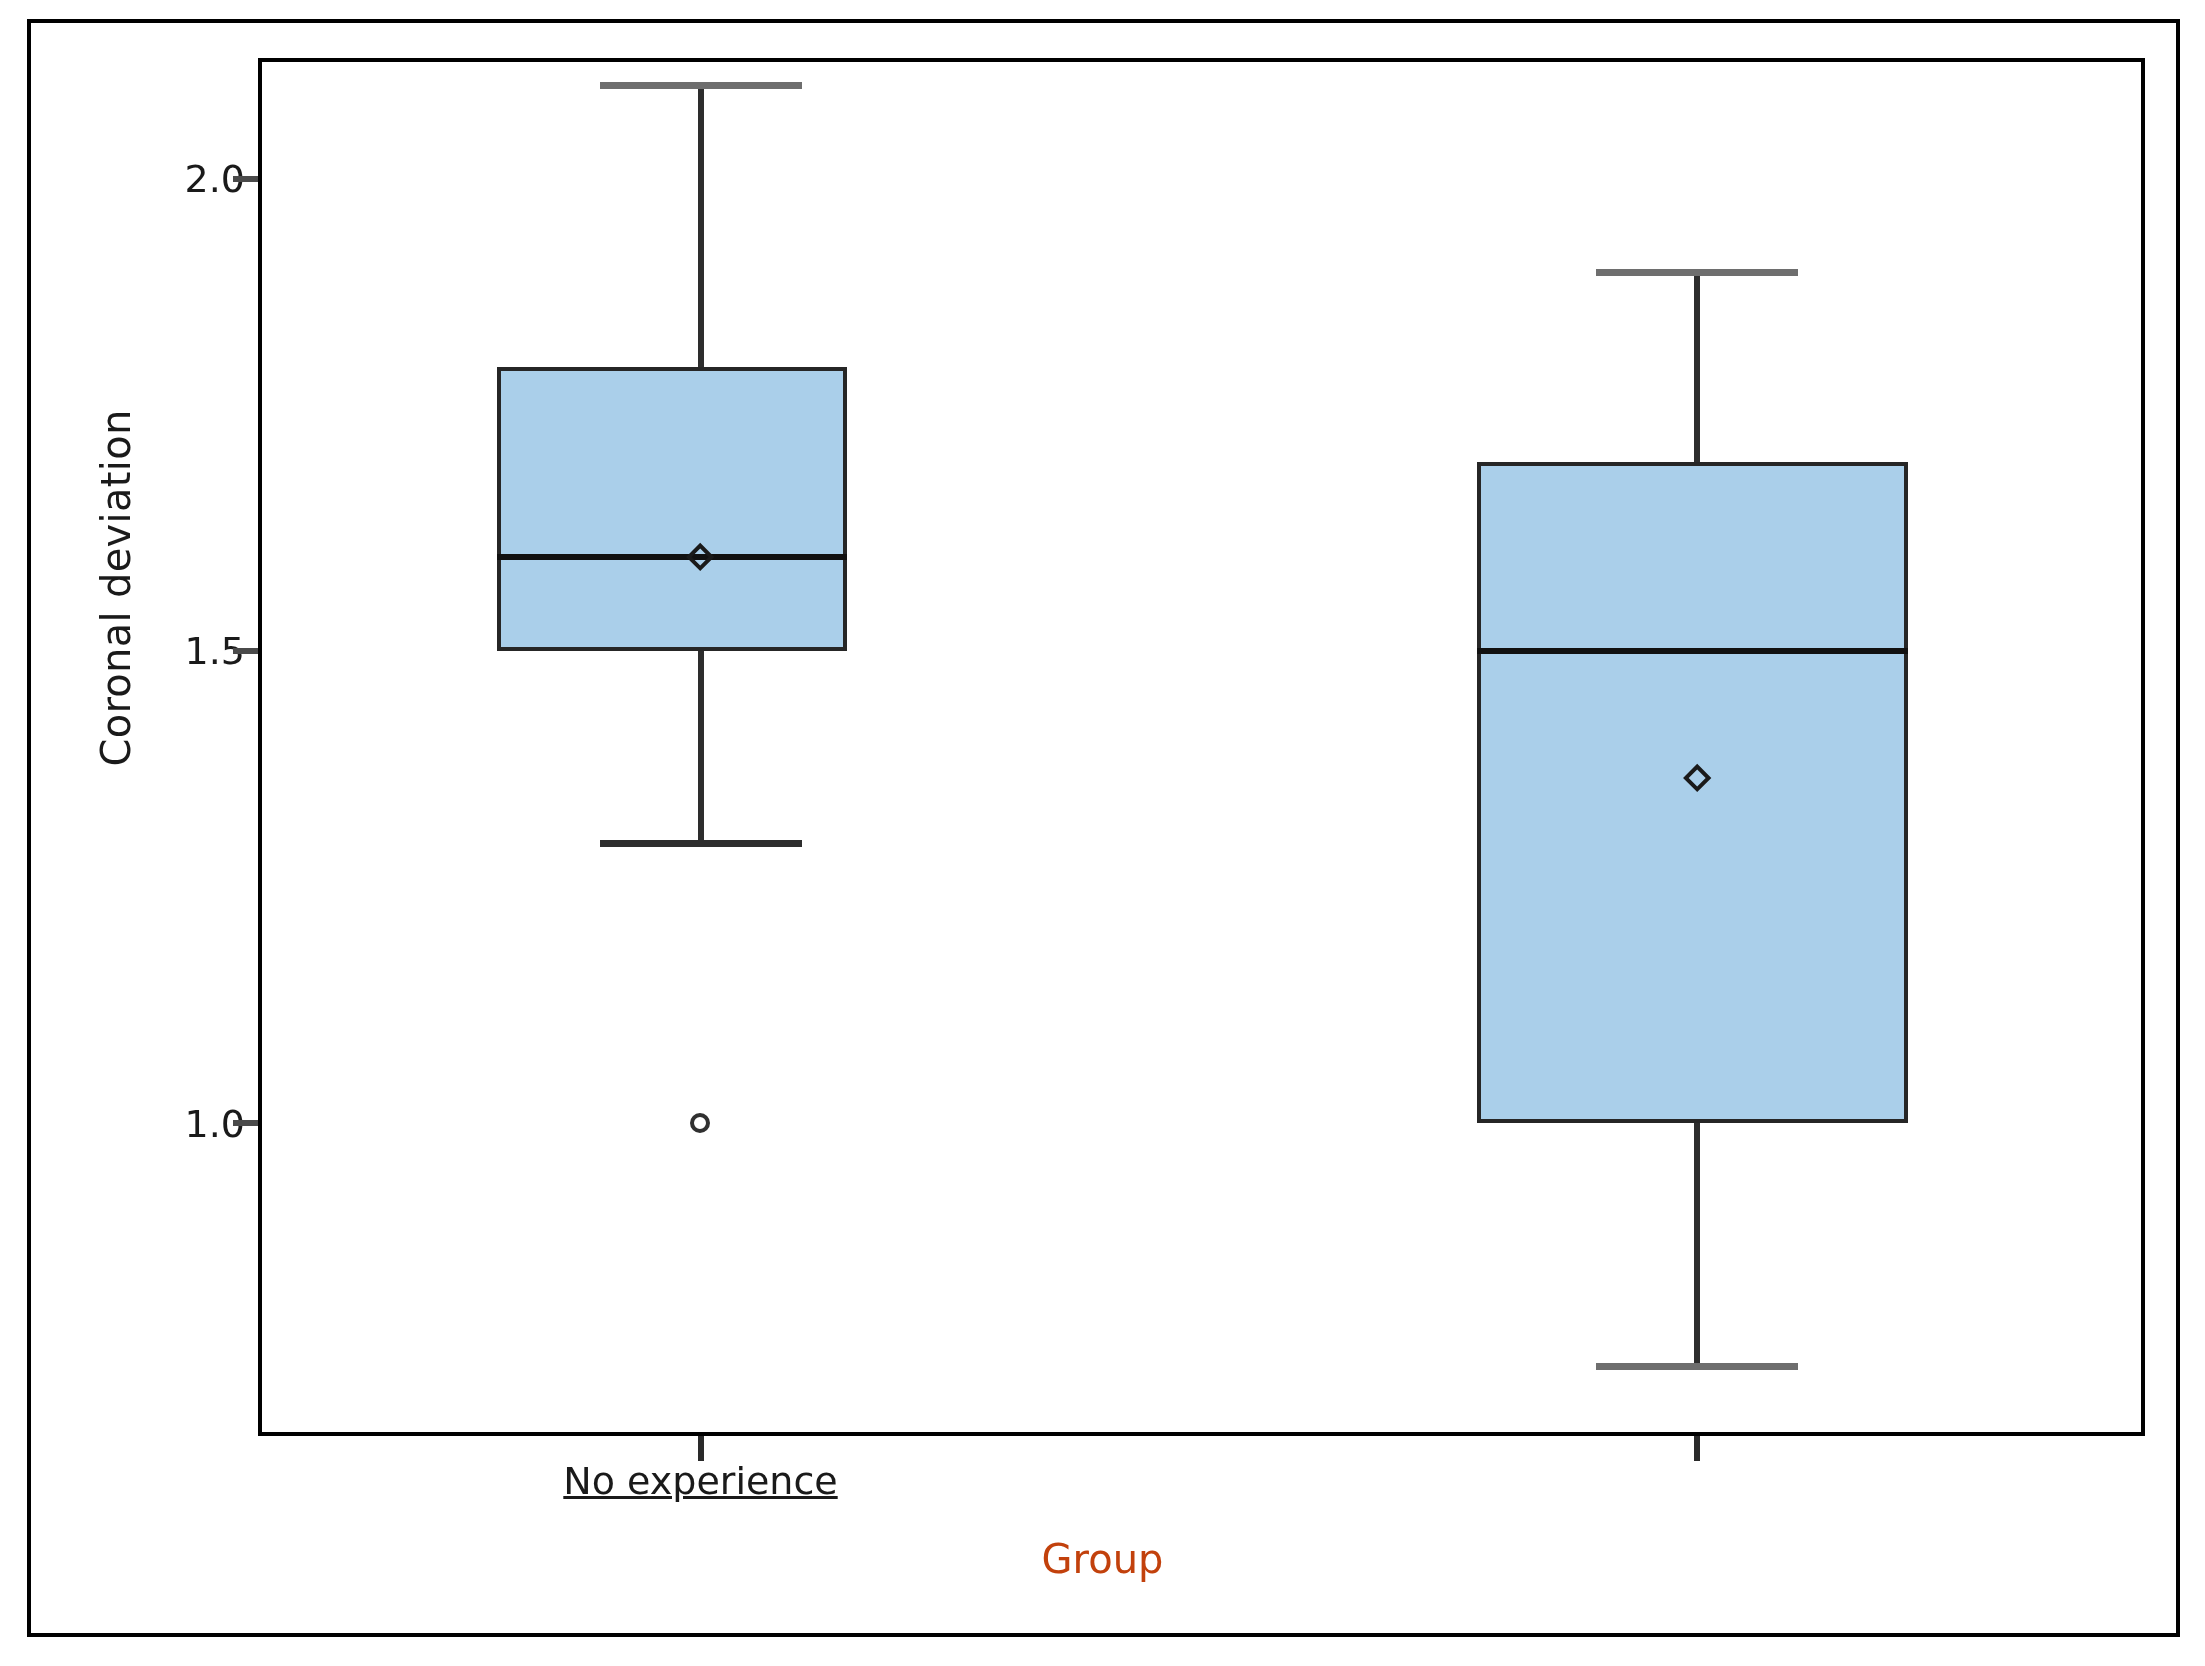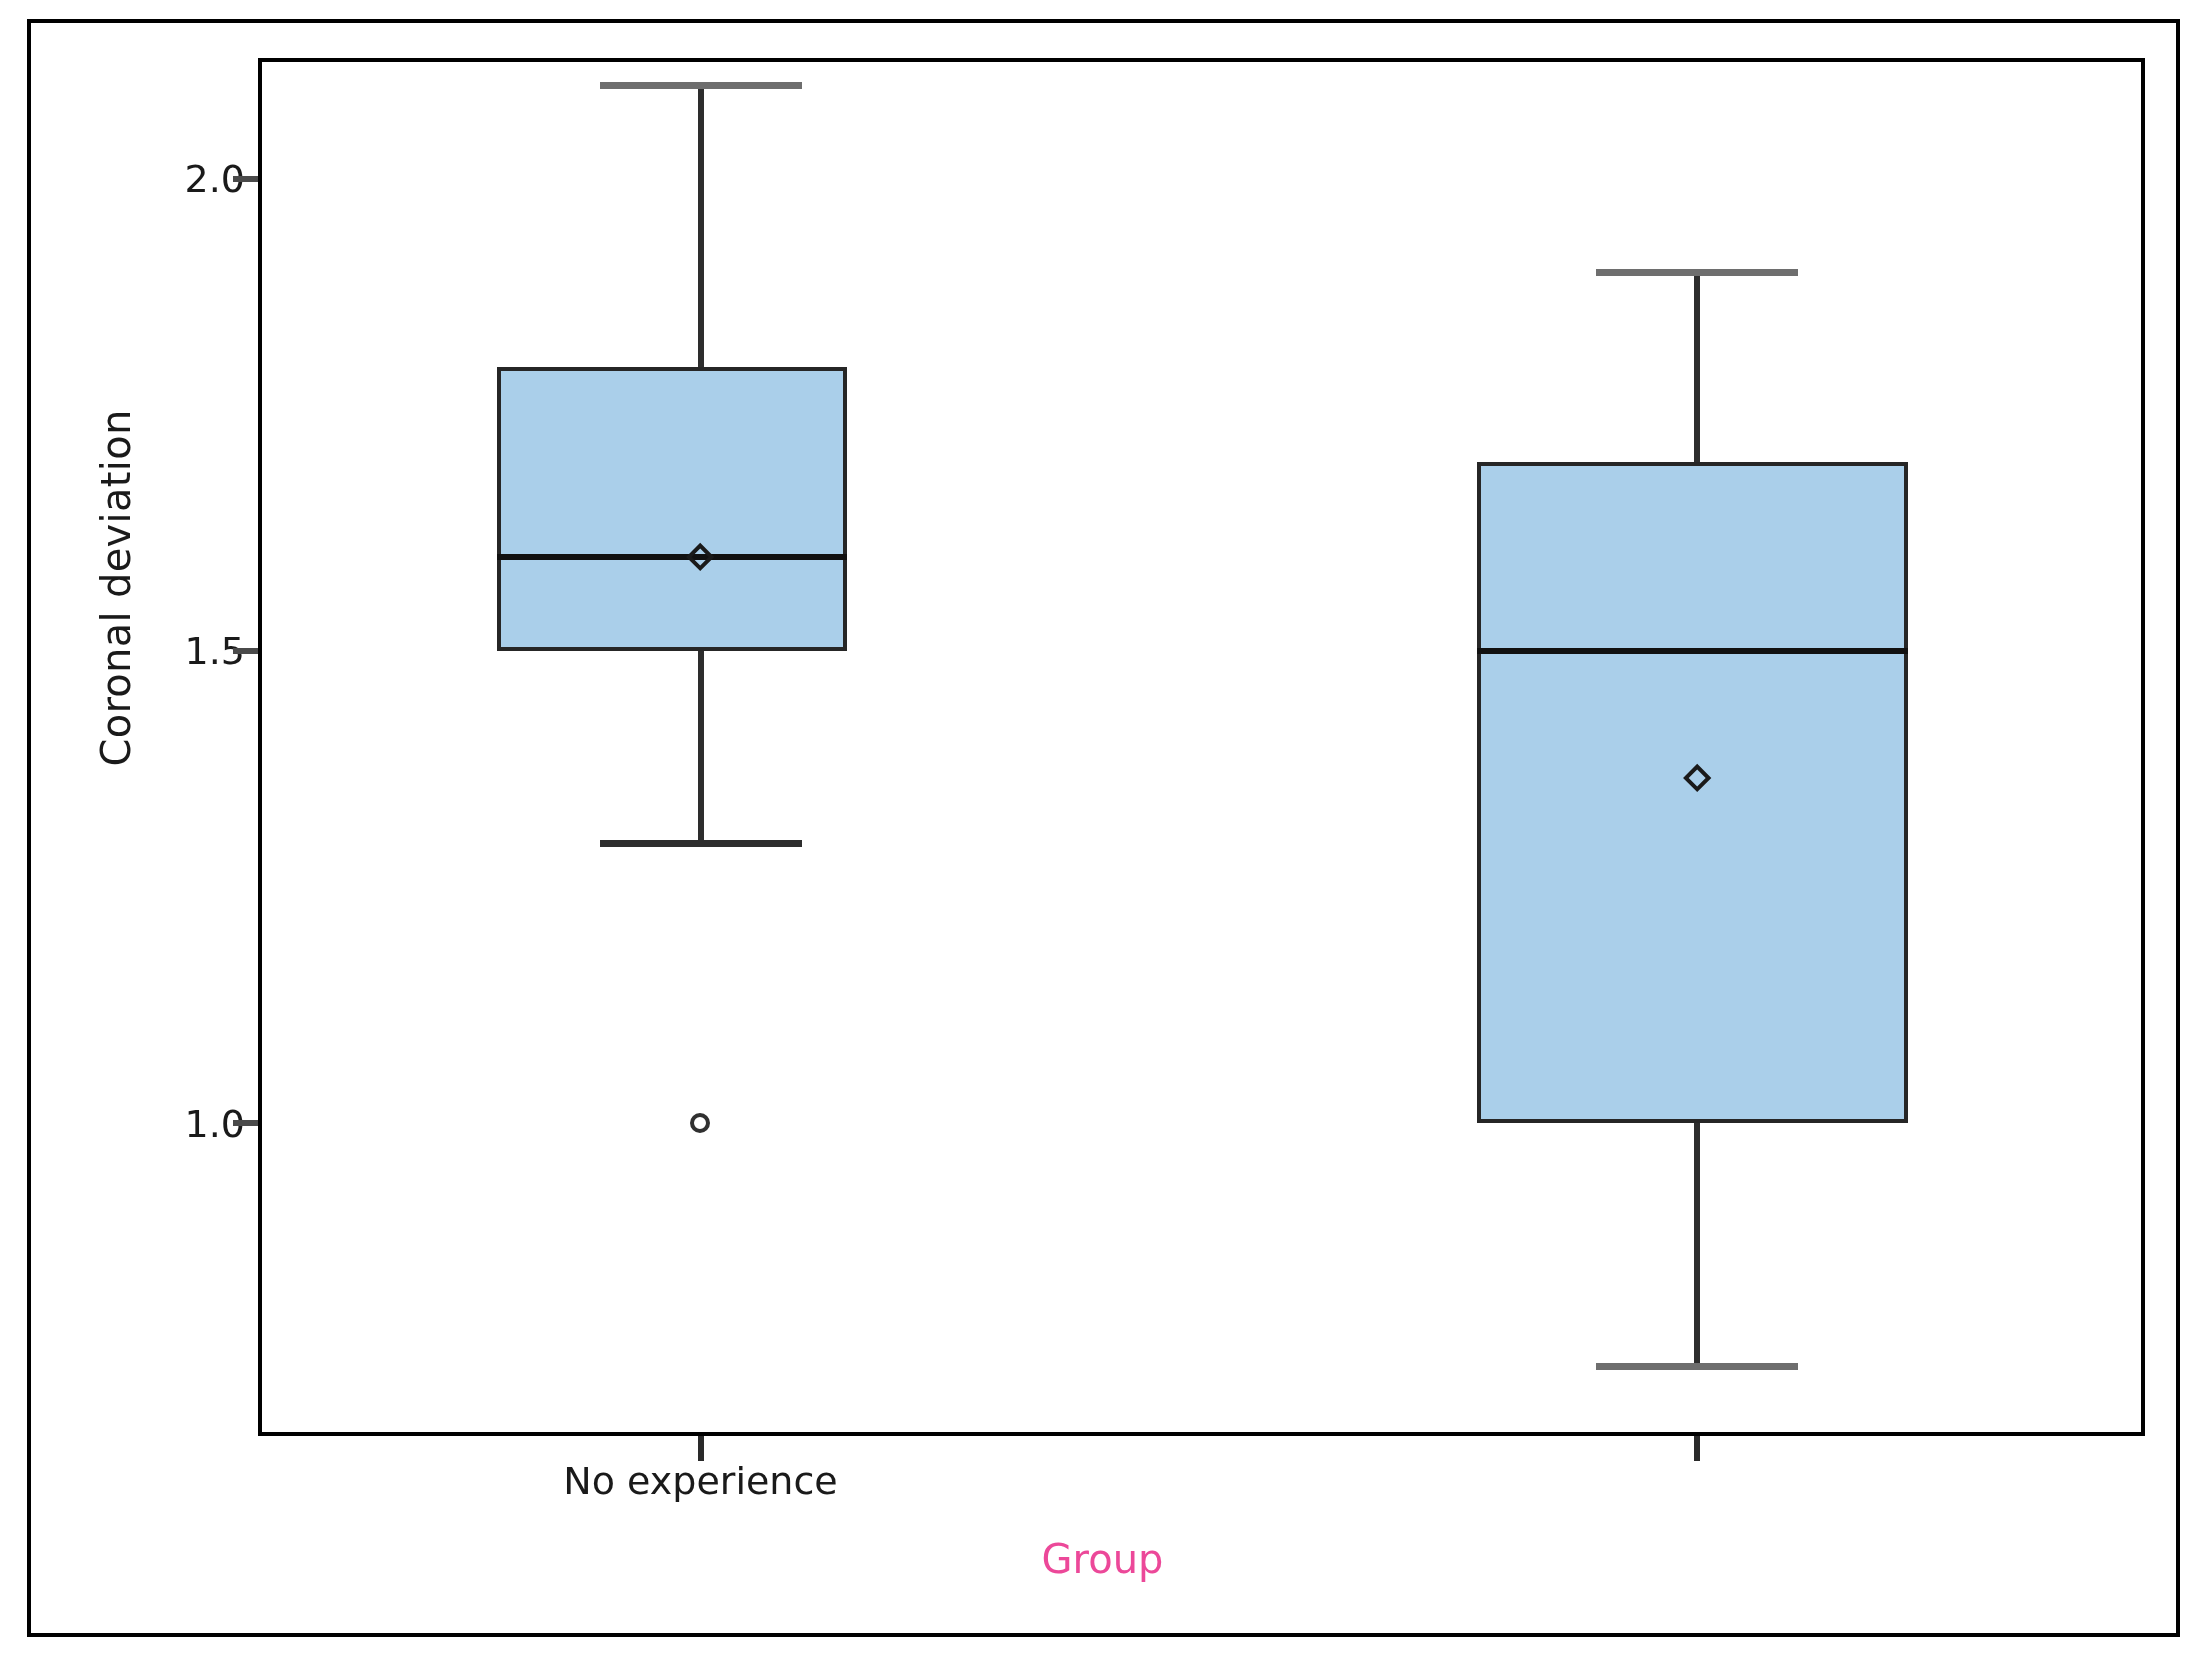--- a/index.html
+++ b/index.html
@@ -21,37 +21,37 @@
   
   .ylabel{
     position:absolute;left:-41px;top:564px;width:313px;height:48px;
     display:flex;align-items:center;justify-content:center;
     transform:rotate(-90deg);transform-origin:center center;
     font-size:40px;color:#1a1a1a;letter-spacing:0.3px;white-space:nowrap;
   }
   .xlabel{
     position:absolute;left:980px;top:1535px;width:245px;height:48px;
     display:flex;align-items:center;justify-content:center;
-    font-size:40px;color:#ec4899;white-space:nowrap;
+    font-size:40px;color:#c2410c;white-space:nowrap;
   }
 
   
   .ytick-mark{position:absolute;height:5.5px;width:24.5px;background:#4a4a4a;}
   .ytick-text{
     position:absolute;height:41px;width:150px;
     display:flex;align-items:center;justify-content:flex-end;
     font-size:38px;color:#1a1a1a;
   }
 
   
   .xtick-mark{position:absolute;width:5.5px;height:24.5px;background:#2a2a2a;}
   .xtick-text{
     position:absolute;height:52px;
     display:flex;align-items:center;justify-content:center;
-    font-size:38px;color:#1a1a1a;white-space:nowrap;
+    font-size:38px;color:#1a1a1a;white-space:nowrap;text-decoration:underline;
   }
 
   
   .bp-box{position:absolute;box-sizing:border-box;border:4.8px solid #262626;}
   .bp-median{position:absolute;height:6.1px;background:#111111;}
   .bp-whisker-line{position:absolute;width:5.5px;background:#2d2d2d;}
   .bp-whisker-cap{position:absolute;height:6.8px;background:#6e6e6e;}
   .bp-mean{
     position:absolute;width:20.4px;height:20.4px;box-sizing:border-box;
     border:4.1px solid #1a1a1a;transform:rotate(45deg);background:transparent;

